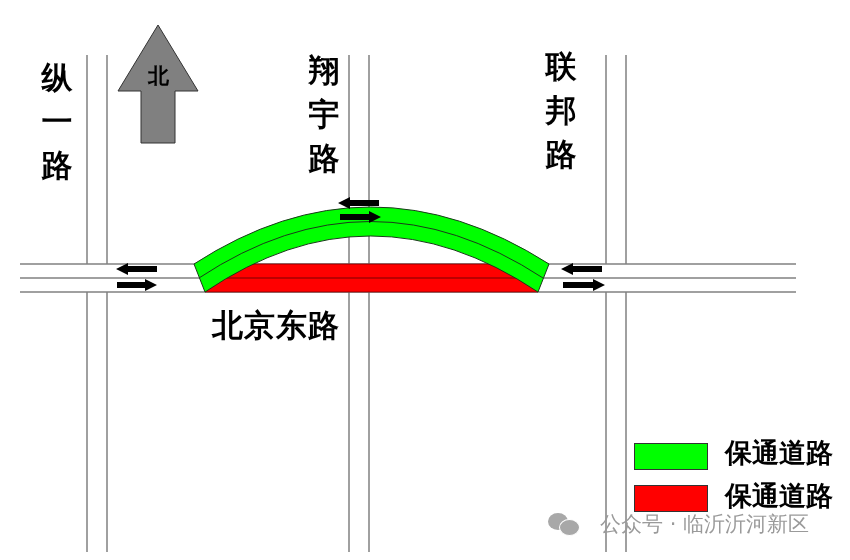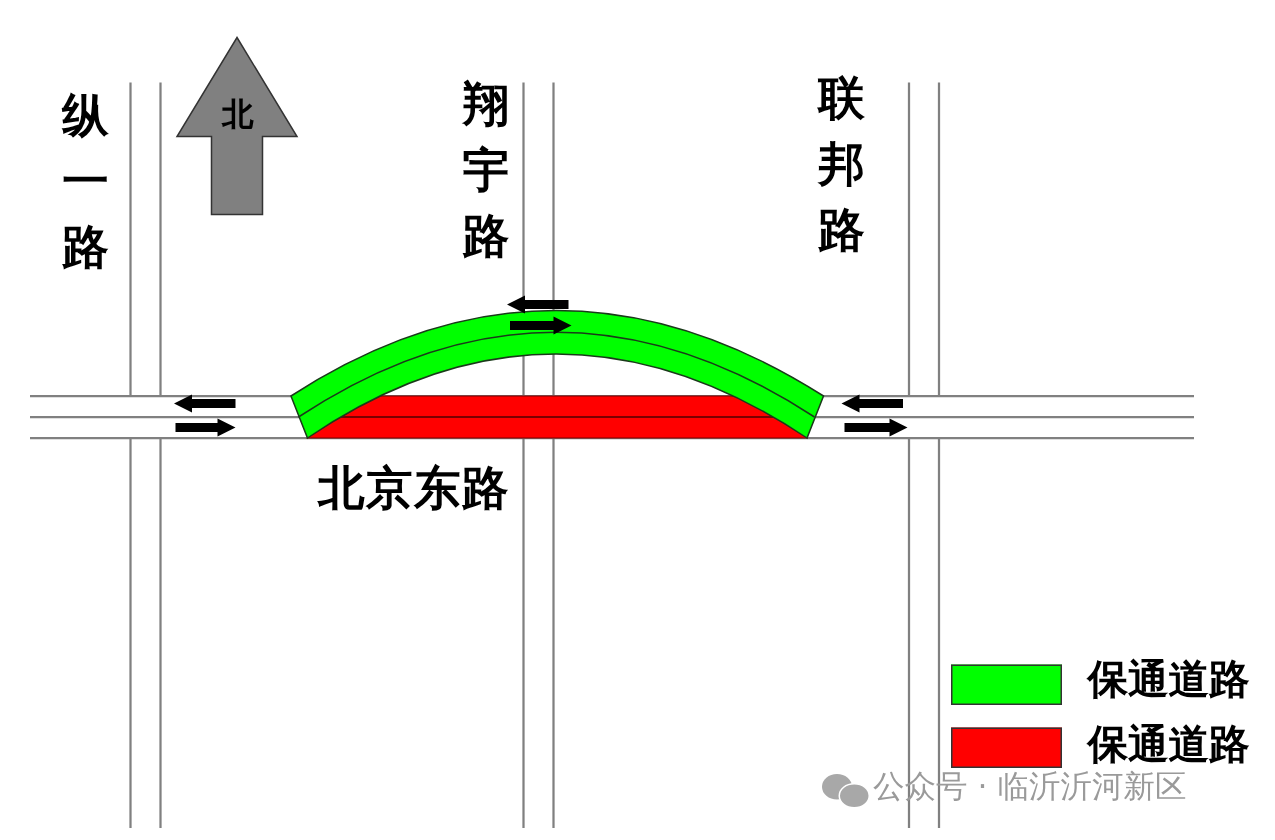--- a/index.html
+++ b/index.html
@@ -5,21 +5,21 @@
   html, body { margin:0; padding:0; background:#ffffff; }
   body { width:850px; height:560px; position:relative; overflow:hidden;
          font-family:"DejaVu Sans","Liberation Sans",sans-serif; }
   svg#map { position:absolute; left:0; top:0; }
   .road-label { position:absolute; font-size:31px; line-height:44px; color:#000;
                 width:36px; text-align:center; font-weight:bold; }
   .h-label { position:absolute; font-size:31px; color:#000; font-weight:bold; letter-spacing:1px; }
   .legend-swatch { position:absolute; width:72px; height:25px; border:1px solid #333; }
   .legend-text { position:absolute; font-size:27px; font-weight:bold; color:#000; }
   .north-text { position:absolute; font-size:21px; font-weight:bold; color:#000; }
-  .watermark { position:absolute; left:548px; top:510px; font-size:21px; color:#9a9a9a; display:flex; align-items:flex-end; gap:2px; }
+  .watermark { position:absolute; left:548px; top:510px; font-size:21px; color:#9a9a9a; display:flex; align-items:center; gap:20px; }
   .wechat-icon { width:32px; height:22px; position:relative; }
   .wechat-icon .b1 { position:absolute; left:0; top:0; width:20px; height:17px; border-radius:50%; background:#a8a8a8; }
   .wechat-icon .b2 { position:absolute; left:11px; top:6px; width:19px; height:15px; border-radius:50%; background:#a8a8a8; border:1px solid #fff; }
 </style>
 </head>
 <body>
 
 <svg id="map" width="850" height="560" viewBox="0 0 850 560">
 
   <g stroke="#808080" stroke-width="1.5">

